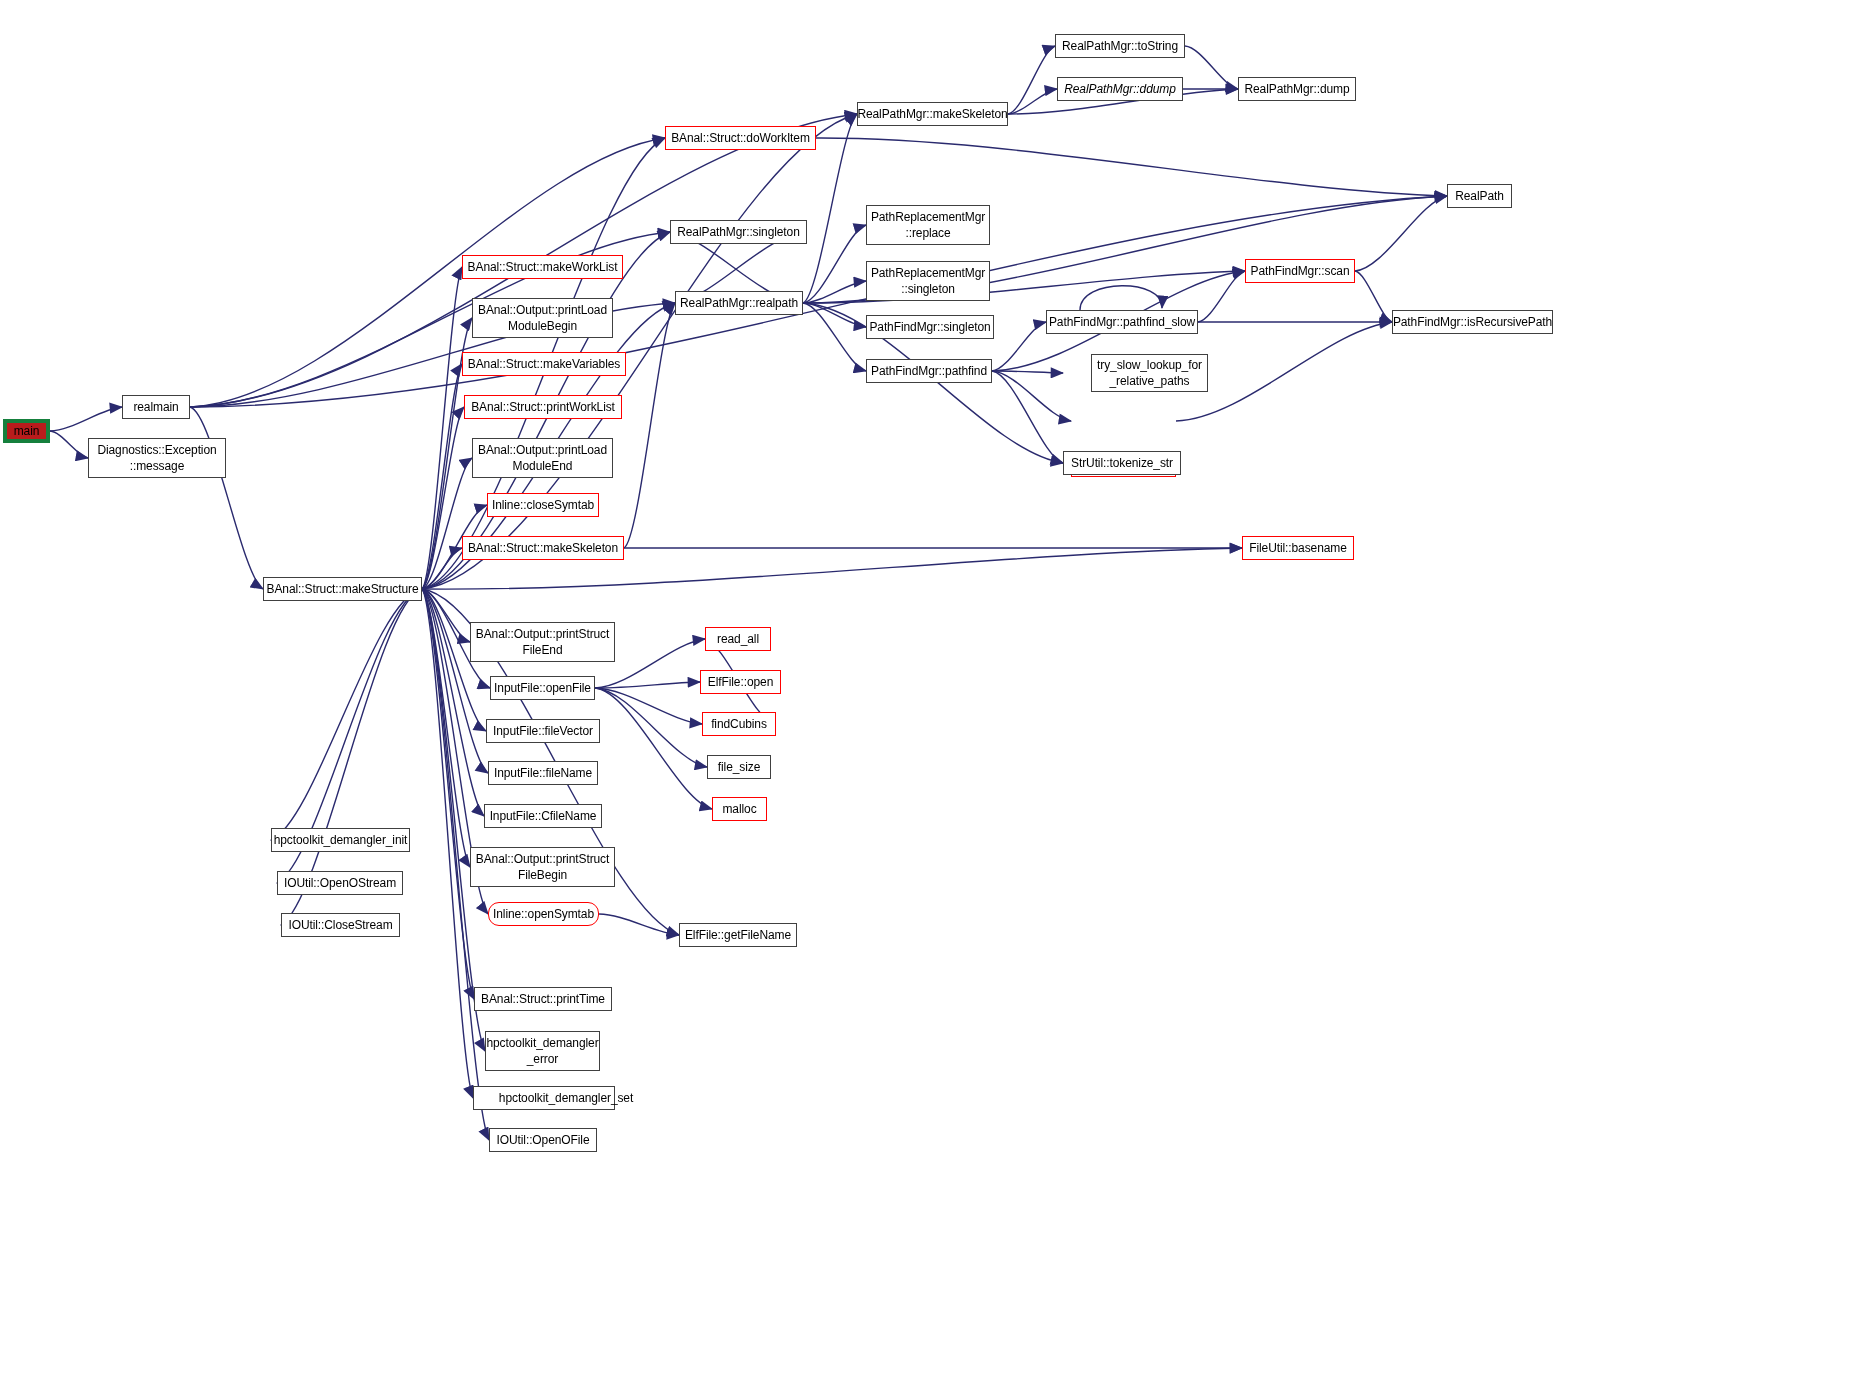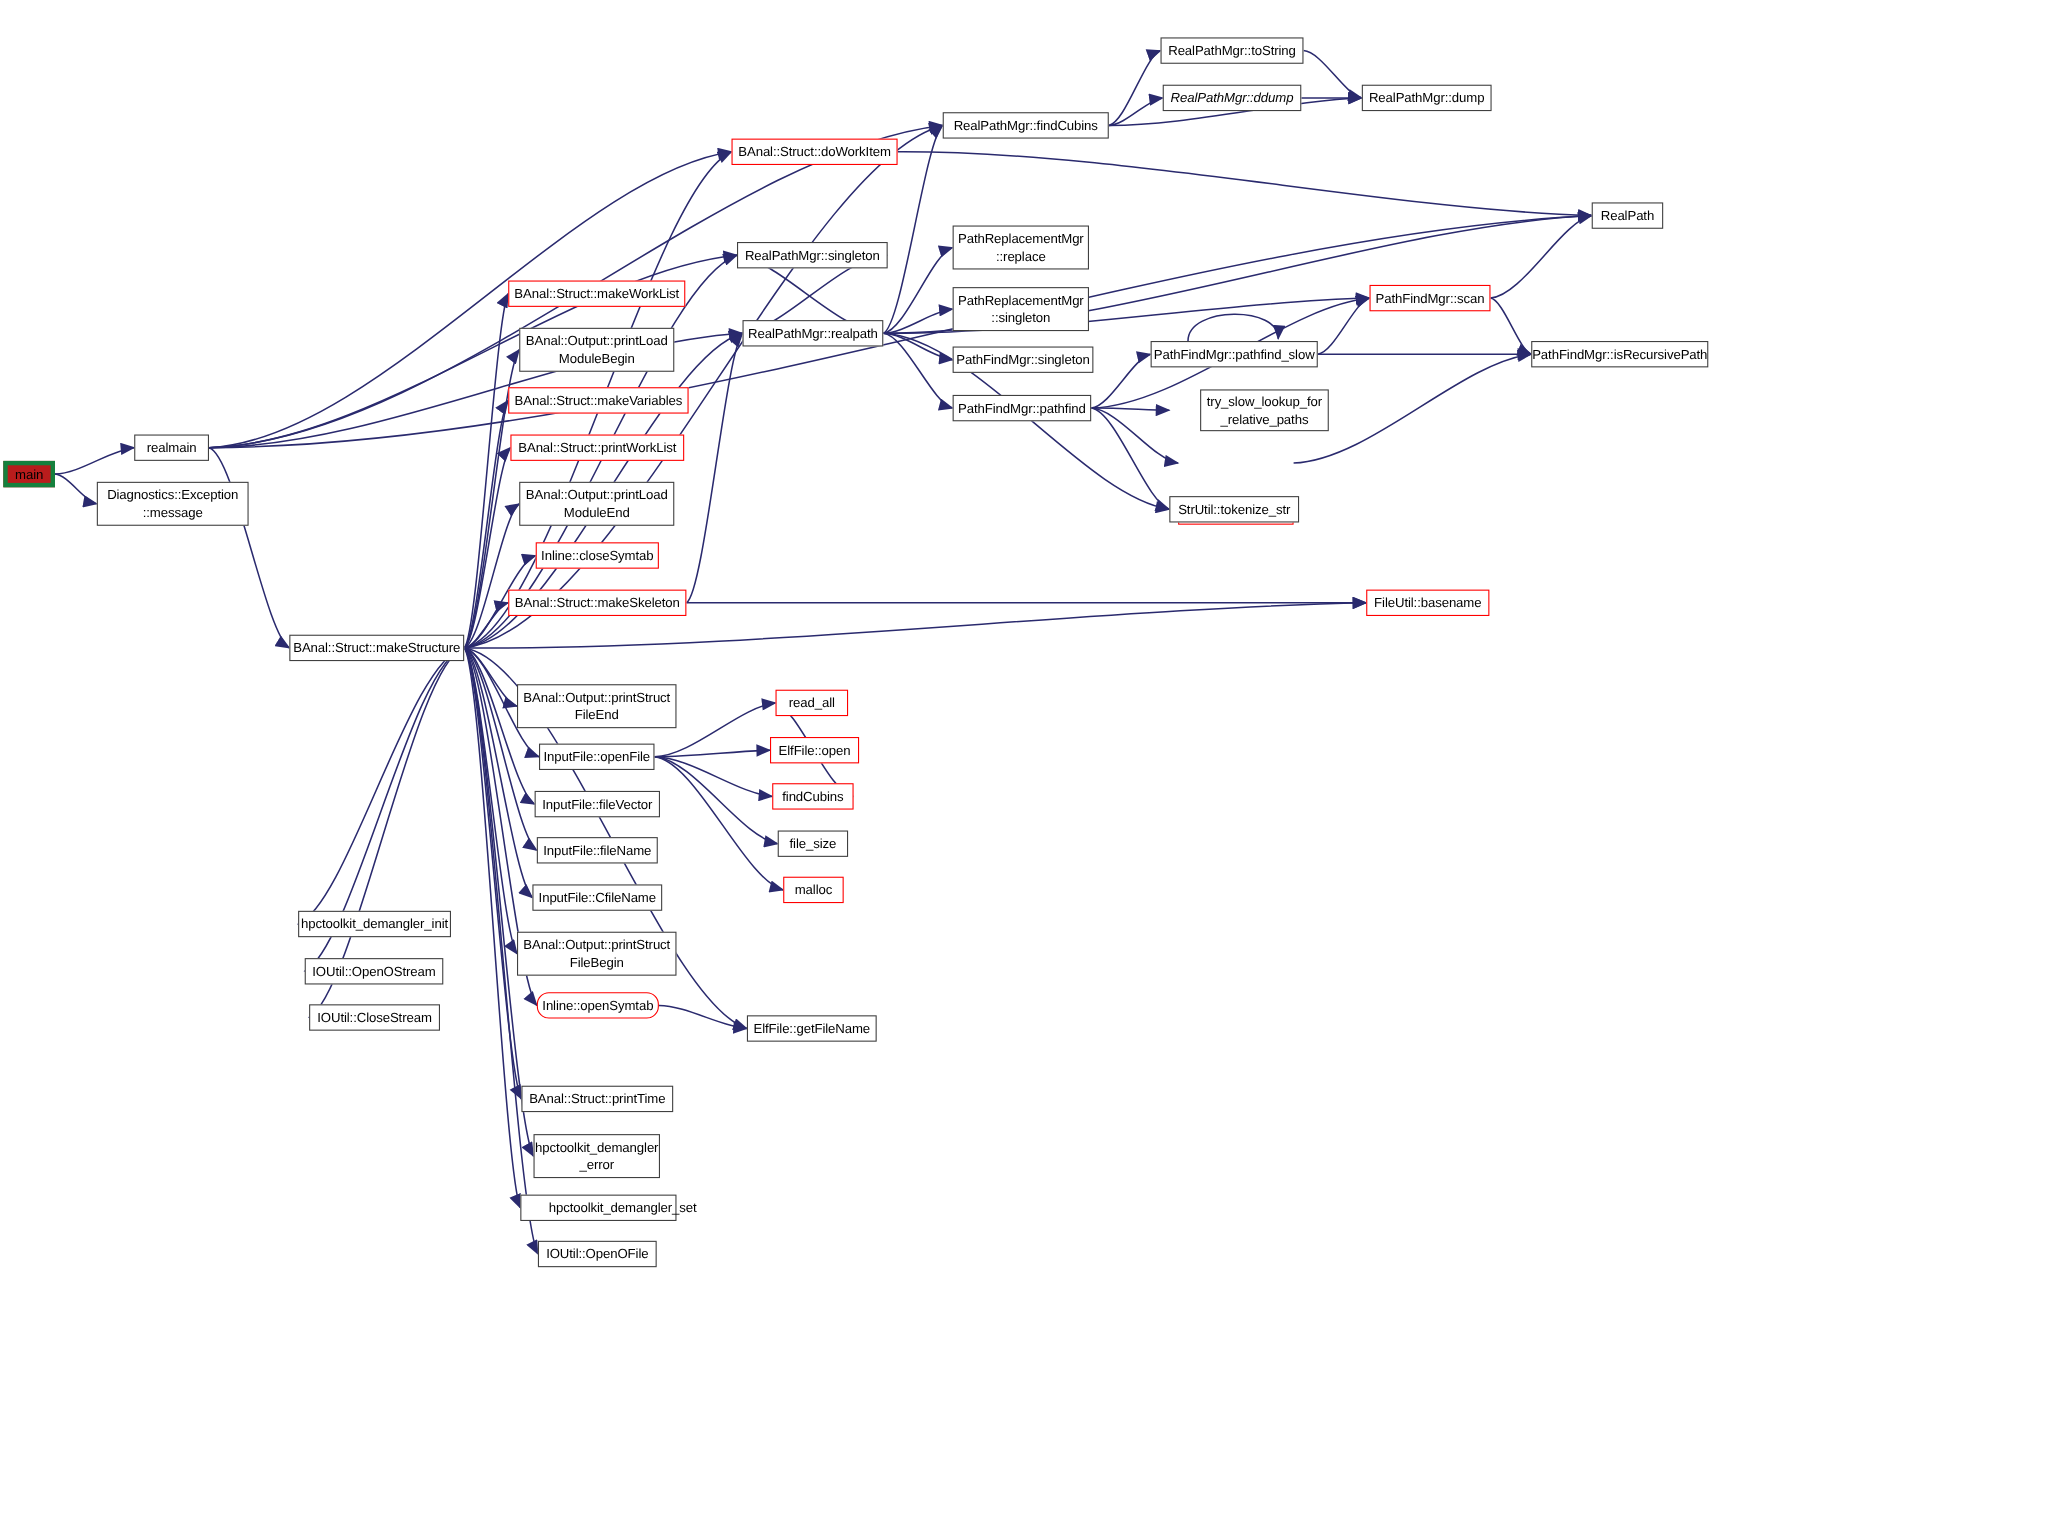--- a/index.html
+++ b/index.html
@@ -97,21 +97,21 @@
         <path d="M599,914 C624.6,914.372 655,933.296 679,935" marker-end="url(#arrow)"></path>
       </g>
   </svg>
   <div id="node-layer">
       <div class="node root" style="left: 3px; top: 419px; width: 47px; height: 24px;"><span>main</span></div>
       <div class="node" style="left: 122px; top: 395px; width: 68px; height: 24px;"><span>realmain</span></div>
       <div class="node" style="left: 88px; top: 438px; width: 138px; height: 40px;"><span>Diagnostics::Exception
 ::message</span></div>
       <div class="node" style="left: 263px; top: 577px; width: 159px; height: 24px;"><span>BAnal::Struct::makeStructure</span></div>
       <div class="node red" style="left: 665px; top: 126px; width: 151px; height: 24px;"><span>BAnal::Struct::doWorkItem</span></div>
-      <div class="node" style="left: 857px; top: 102px; width: 151px; height: 24px;"><span>RealPathMgr::findCubins</span></div>
+      <div class="node" style="left: 857px; top: 102px; width: 151px; height: 24px;"><span>RealPathMgr::makeSkeleton</span></div>
       <div class="node" style="left: 1055px; top: 34px; width: 130px; height: 24px;"><span>RealPathMgr::toString</span></div>
       <div class="node" style="left: 1057px; top: 77px; width: 126px; height: 24px; font-style: italic;"><span>RealPathMgr::ddump</span></div>
       <div class="node" style="left: 1238px; top: 77px; width: 118px; height: 24px;"><span>RealPathMgr::dump</span></div>
       <div class="node" style="left: 1447px; top: 184px; width: 65px; height: 24px;"><span>RealPath</span></div>
       <div class="node" style="left: 670px; top: 220px; width: 137px; height: 24px;"><span>RealPathMgr::singleton</span></div>
       <div class="node" style="left: 675px; top: 291px; width: 128px; height: 24px;"><span>RealPathMgr::realpath</span></div>
       <div class="node" style="left: 866px; top: 205px; width: 124px; height: 40px;"><span>PathReplacementMgr
 ::replace</span></div>
       <div class="node" style="left: 866px; top: 261px; width: 124px; height: 40px;"><span>PathReplacementMgr
 ::singleton</span></div>

